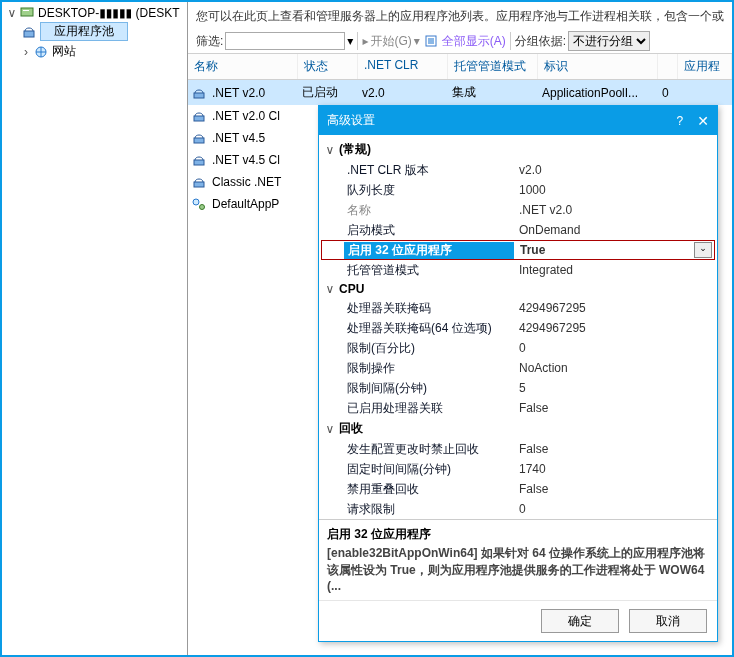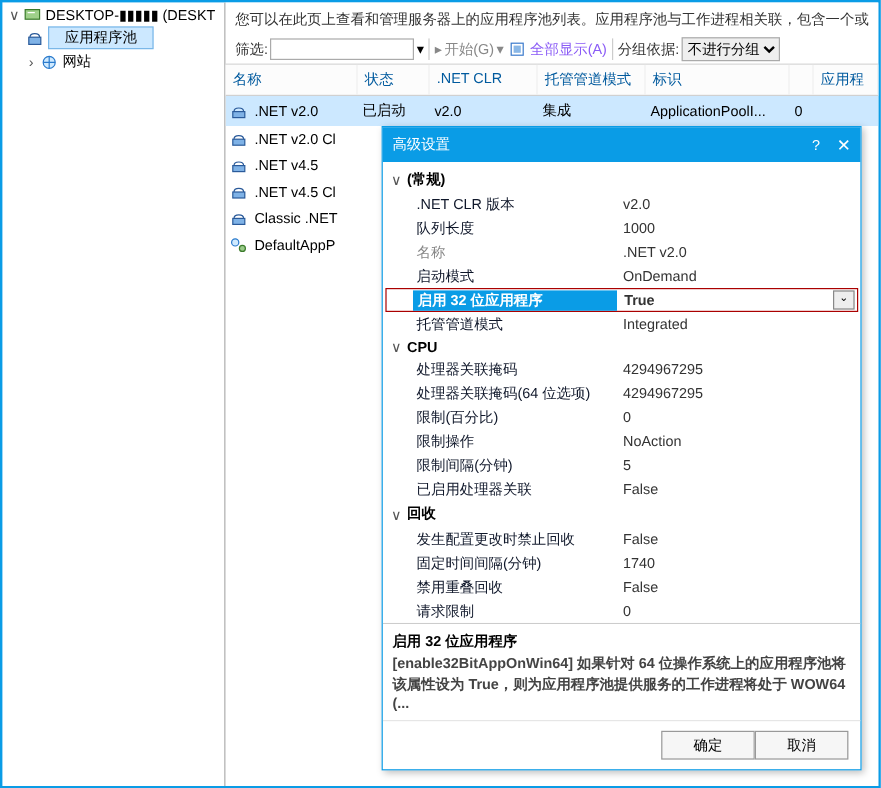--- a/index.html
+++ b/index.html
@@ -49,21 +49,21 @@
 .pg-row.sel .pg-key { font-weight: bold; background: #0a9ce6; color: #fff; }
 .pg-val { flex: 1; color: #333; padding-left: 6px; }
 .pg-row.sel .pg-val { font-weight: bold; }
 .pg-dd { width: 18px; height: 16px; border: 1px solid #888; background: #eee; text-align: center; font-size: 9px; margin-right: 2px; cursor: pointer; }
 .pg-row.disabled .pg-key { color: #888; }
 
 .desc-pane { border-top: 1px solid #ccc; padding: 6px 8px; min-height: 62px; }
 .desc-pane .dt { font-weight: bold; margin-bottom: 2px; }
 .desc-pane .dd { color: #444; line-height: 1.35; font-weight: bold; }
 
-.dlg-btns { display: flex; justify-content: flex-end; gap: 0; padding: 8px 10px; border-top: 1px solid #e6e6e6; }
+.dlg-btns { display: flex; justify-content: flex-end; gap: 10px; padding: 8px 10px; border-top: 1px solid #e6e6e6; }
 .dlg-btns button { width: 78px; height: 24px; border: 1px solid #999; background: #f6f6f6; cursor: pointer; }
 
 svg { display: block; }
 </style>
 </head>
 <body>
 
 <div class="left-tree">
   <div class="tree-node">
     <span class="exp">∨</span>

